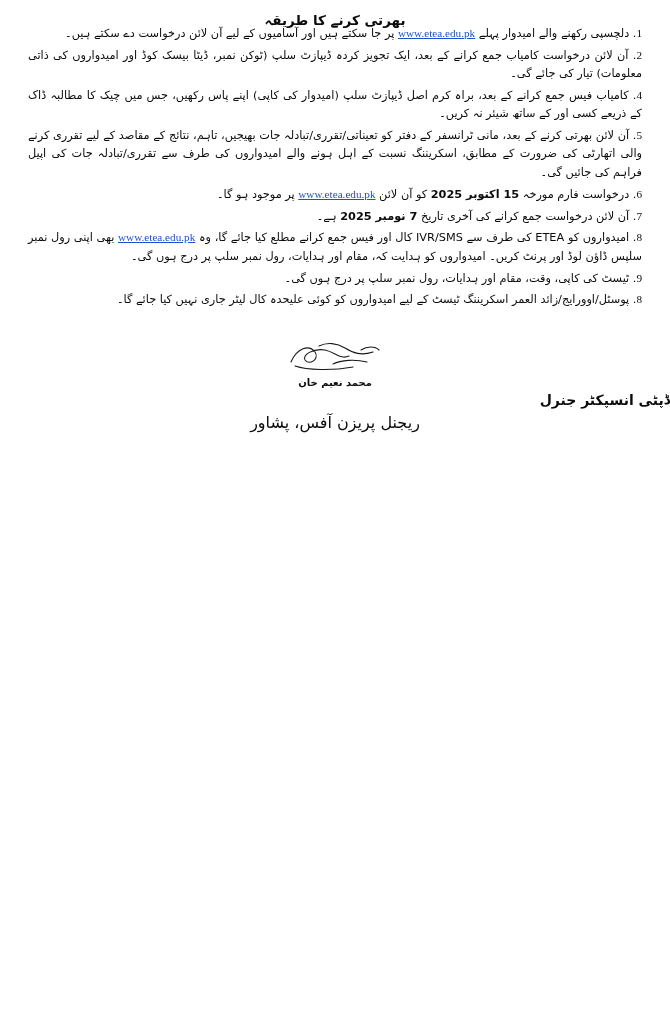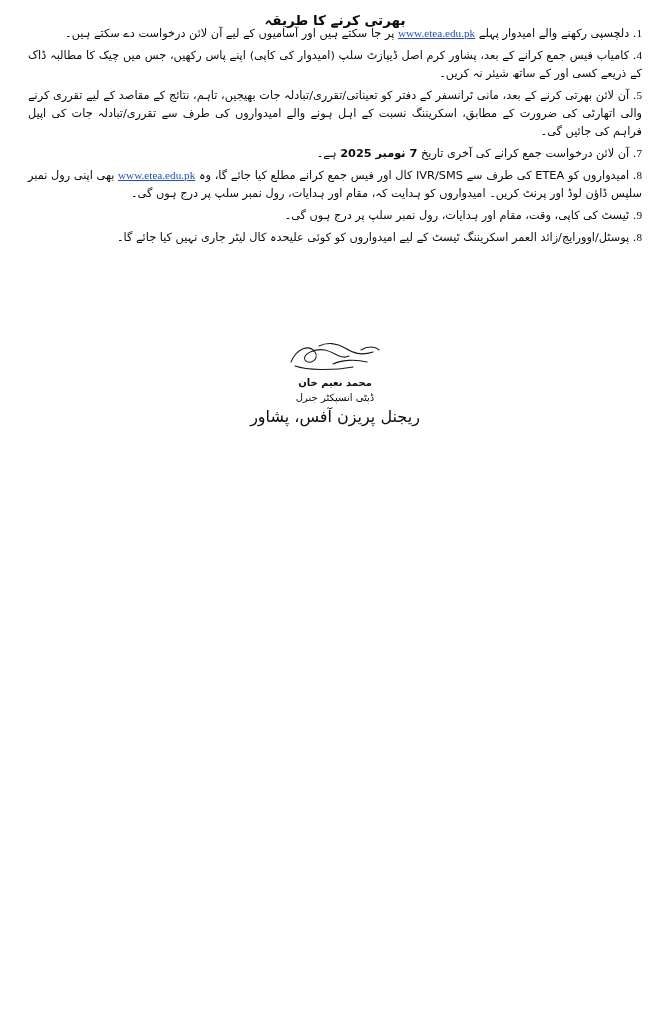--- a/index.html
+++ b/index.html
@@ -83,47 +83,54 @@
     position: relative;
   }
   .sig-mark svg { display: block; }
   .sig-name {
     font-size: 10px;
     font-weight: bold;
     line-height: 1.5;
     color: #0c0c0c;
   }
   .sig-desig {
-    font-size: 10px;
-    font-weight: normal;
+    font-size: 14px;
+    font-weight: bold;
     line-height: 1.5;
     color: #0c0c0c;
+    text-align: right;
   }
   .sig-office {
     font-size: 16px;
     line-height: 1.5;
     color: #0c0c0c;
   }
 </style>
 </head>
 <body>
 
 <div class="page">
 
   <div class="doc-title">بھرتی کرنے کا طریقہ</div>
 
   <div class="body-block">
     <p class="line">
       <span class="num">1</span><span>. دلچسپی رکھنے والے امیدوار پہلے <a class="link" href="#">www.etea.edu.pk</a> پر جا سکتے ہیں اور آسامیوں کے لیے آن لائن درخواست دے سکتے ہیں۔</span>
     </p>
     <p class="line">
-      <span class="num">4</span><span>. کامیاب فیس جمع کرانے کے بعد، پشاور کرم اصل ڈیپازٹ سلپ (امیدوار کی کاپی) اپنے پاس رکھیں، جس میں چیک کا مطالبہ ڈاک کے ذریعے کسی اور کے ساتھ شیئر نہ کریں۔</span>
+      <span class="num">2</span><span>. آن لائن درخواست کامیاب جمع کرانے کے بعد، ایک تجویز کردہ ڈیپازٹ سلپ (ٹوکن نمبر، ڈیٹا بیسک کوڈ اور امیدواروں کی ذاتی معلومات) تیار کی جائے گی۔</span>
+    </p>
+    <p class="line">
+      <span class="num">4</span><span>. کامیاب فیس جمع کرانے کے بعد، براہ کرم اصل ڈیپازٹ سلپ (امیدوار کی کاپی) اپنے پاس رکھیں، جس میں چیک کا مطالبہ ڈاک کے ذریعے کسی اور کے ساتھ شیئر نہ کریں۔</span>
     </p>
     <p class="line">
       <span class="num">5</span><span>. آن لائن بھرتی کرنے کے بعد، مانی ٹرانسفر کے دفتر کو تعیناتی/تقرری/تبادلہ جات بھیجیں، تاہم، نتائج کے مقاصد کے لیے تقرری کرنے والی اتھارٹی کی ضرورت کے مطابق، اسکریننگ نسبت کے اہل ہونے والے امیدواروں کی طرف سے تقرری/تبادلہ جات کی اپیل فراہم کی جائیں گی۔</span>
+    </p>
+    <p class="line line-6">
+      <span class="num">6</span><span>. درخواست فارم مورخہ <b class="bold-ur">15 اکتوبر 2025</b> کو آن لائن <a class="link" href="#">www.etea.edu.pk</a> پر موجود ہو گا۔</span>
     </p>
     <p class="line">
       <span class="num">7</span><span>. آن لائن درخواست جمع کرانے کی آخری تاریخ <b class="bold-ur">7 نومبر 2025</b> ہے۔</span>
     </p>
     <p class="line">
       <span class="num">8</span><span>. امیدواروں کو ETEA کی طرف سے IVR/SMS کال اور فیس جمع کرانے مطلع کیا جائے گا، وہ <a class="link" href="#">www.etea.edu.pk</a> بھی اپنی رول نمبر سلپس ڈاؤن لوڈ اور پرنٹ کریں۔ امیدواروں کو ہدایت کہ، مقام اور ہدایات، رول نمبر سلپ پر درج ہوں گی۔</span>
     </p>
     <p class="line">
       <span class="num">9</span><span>. ٹیسٹ کی کاپی، وقت، مقام اور ہدایات، رول نمبر سلپ پر درج ہوں گی۔</span>
     </p>

